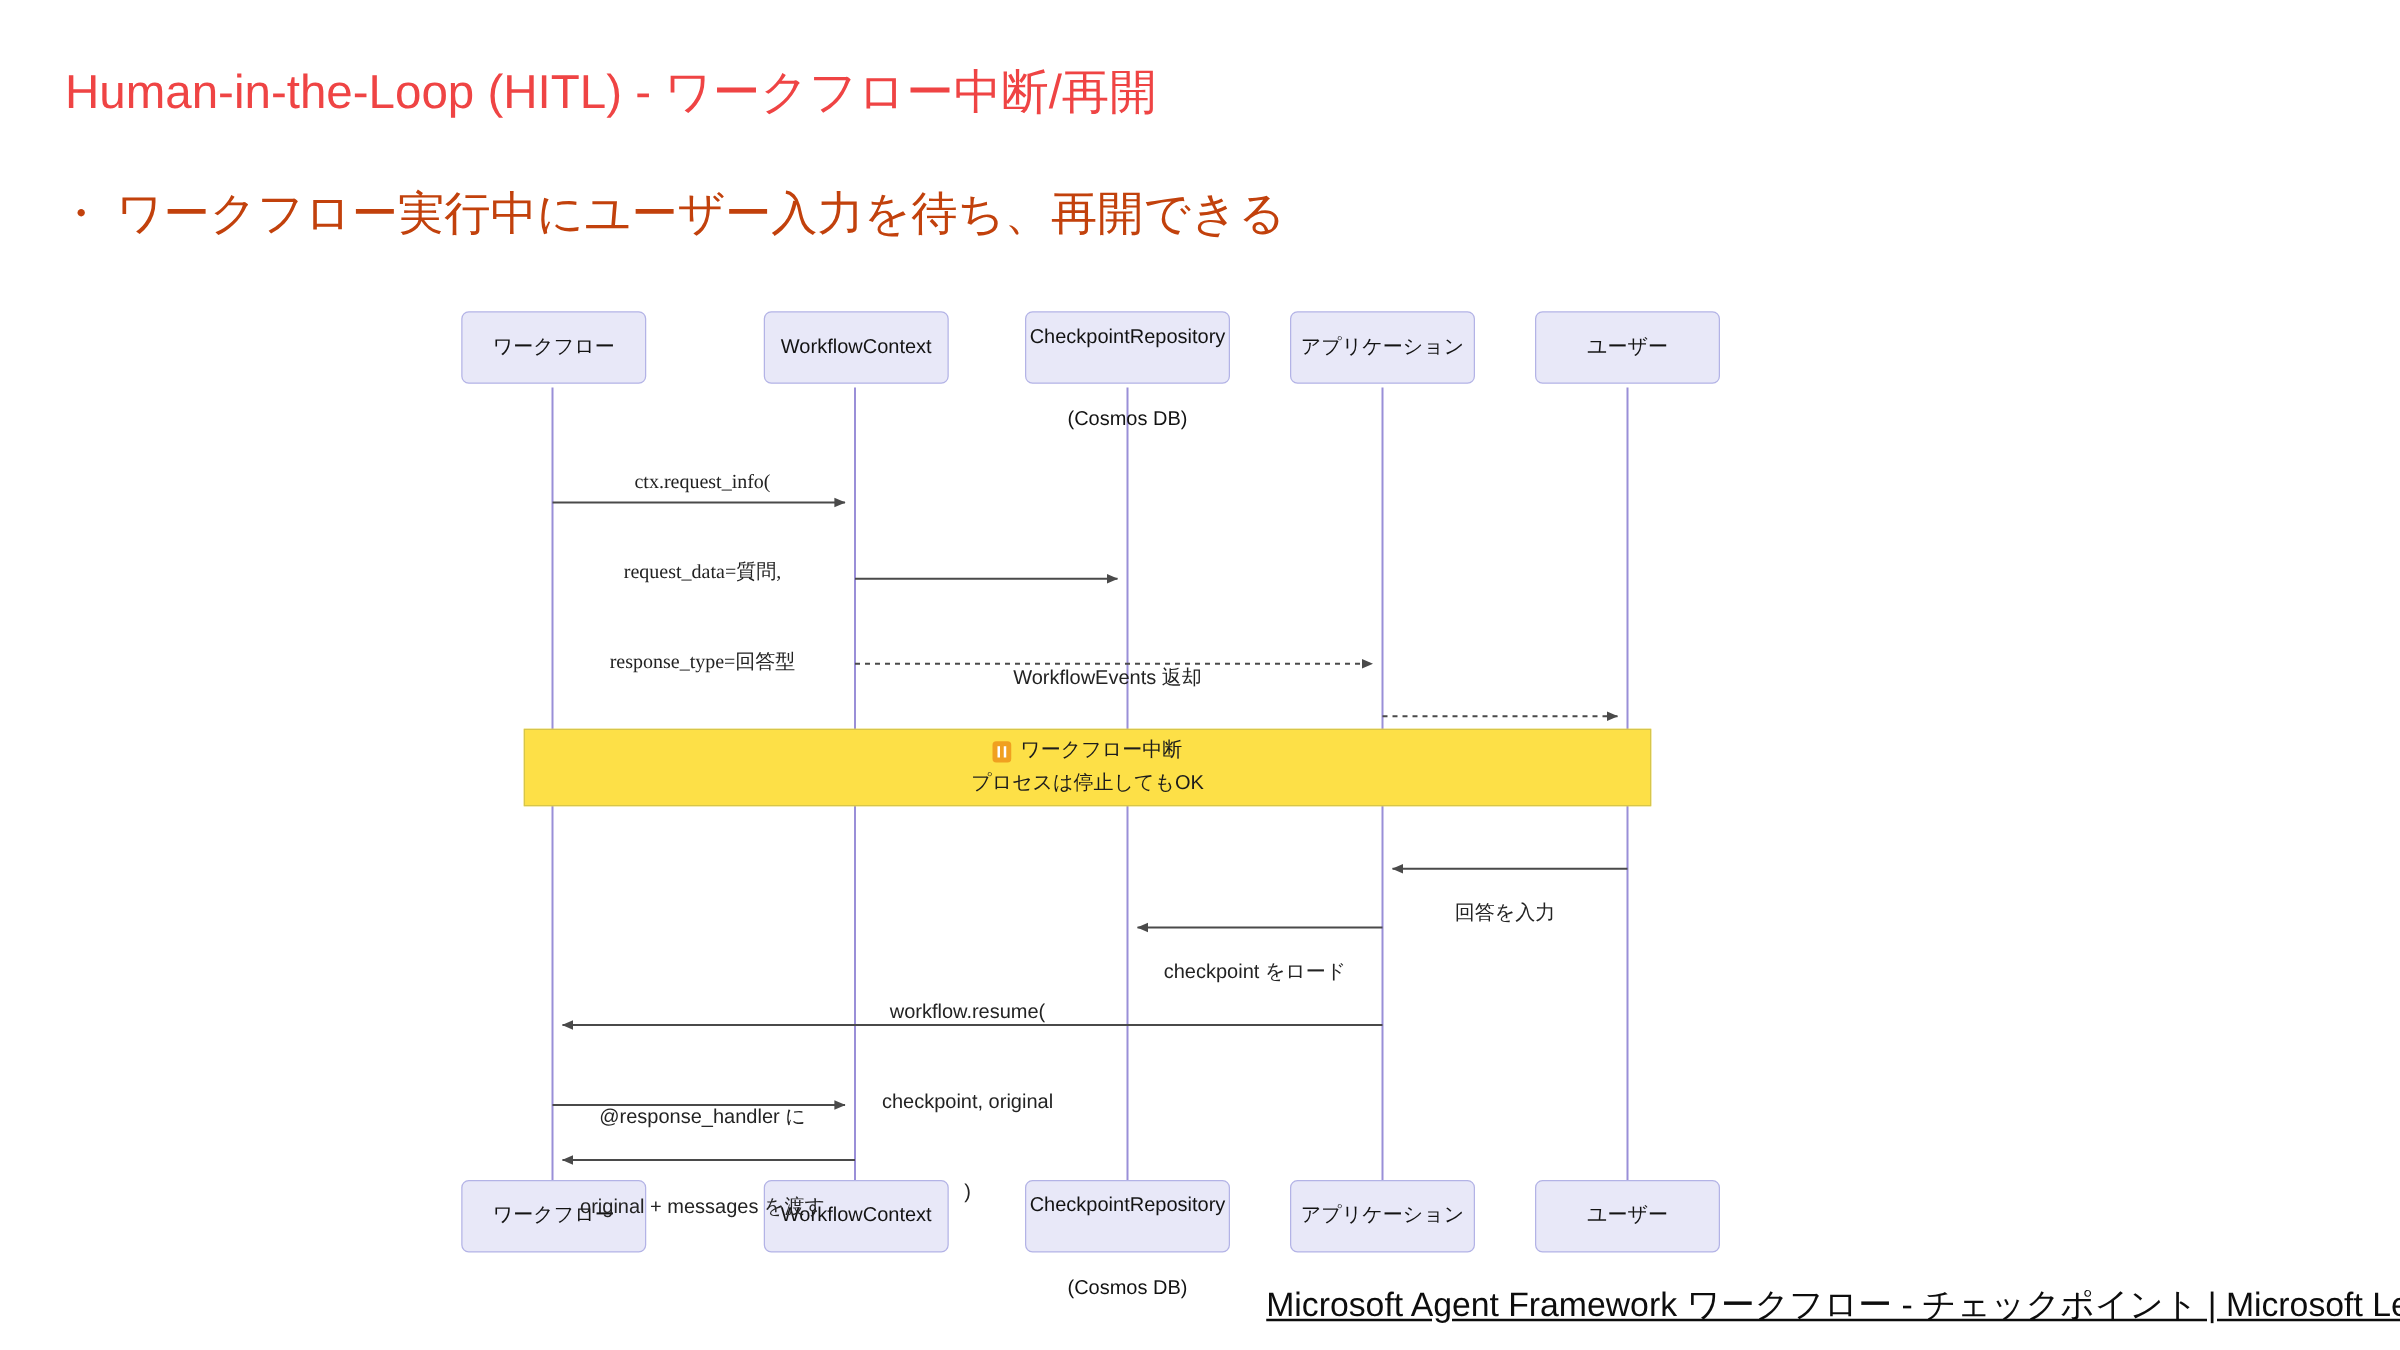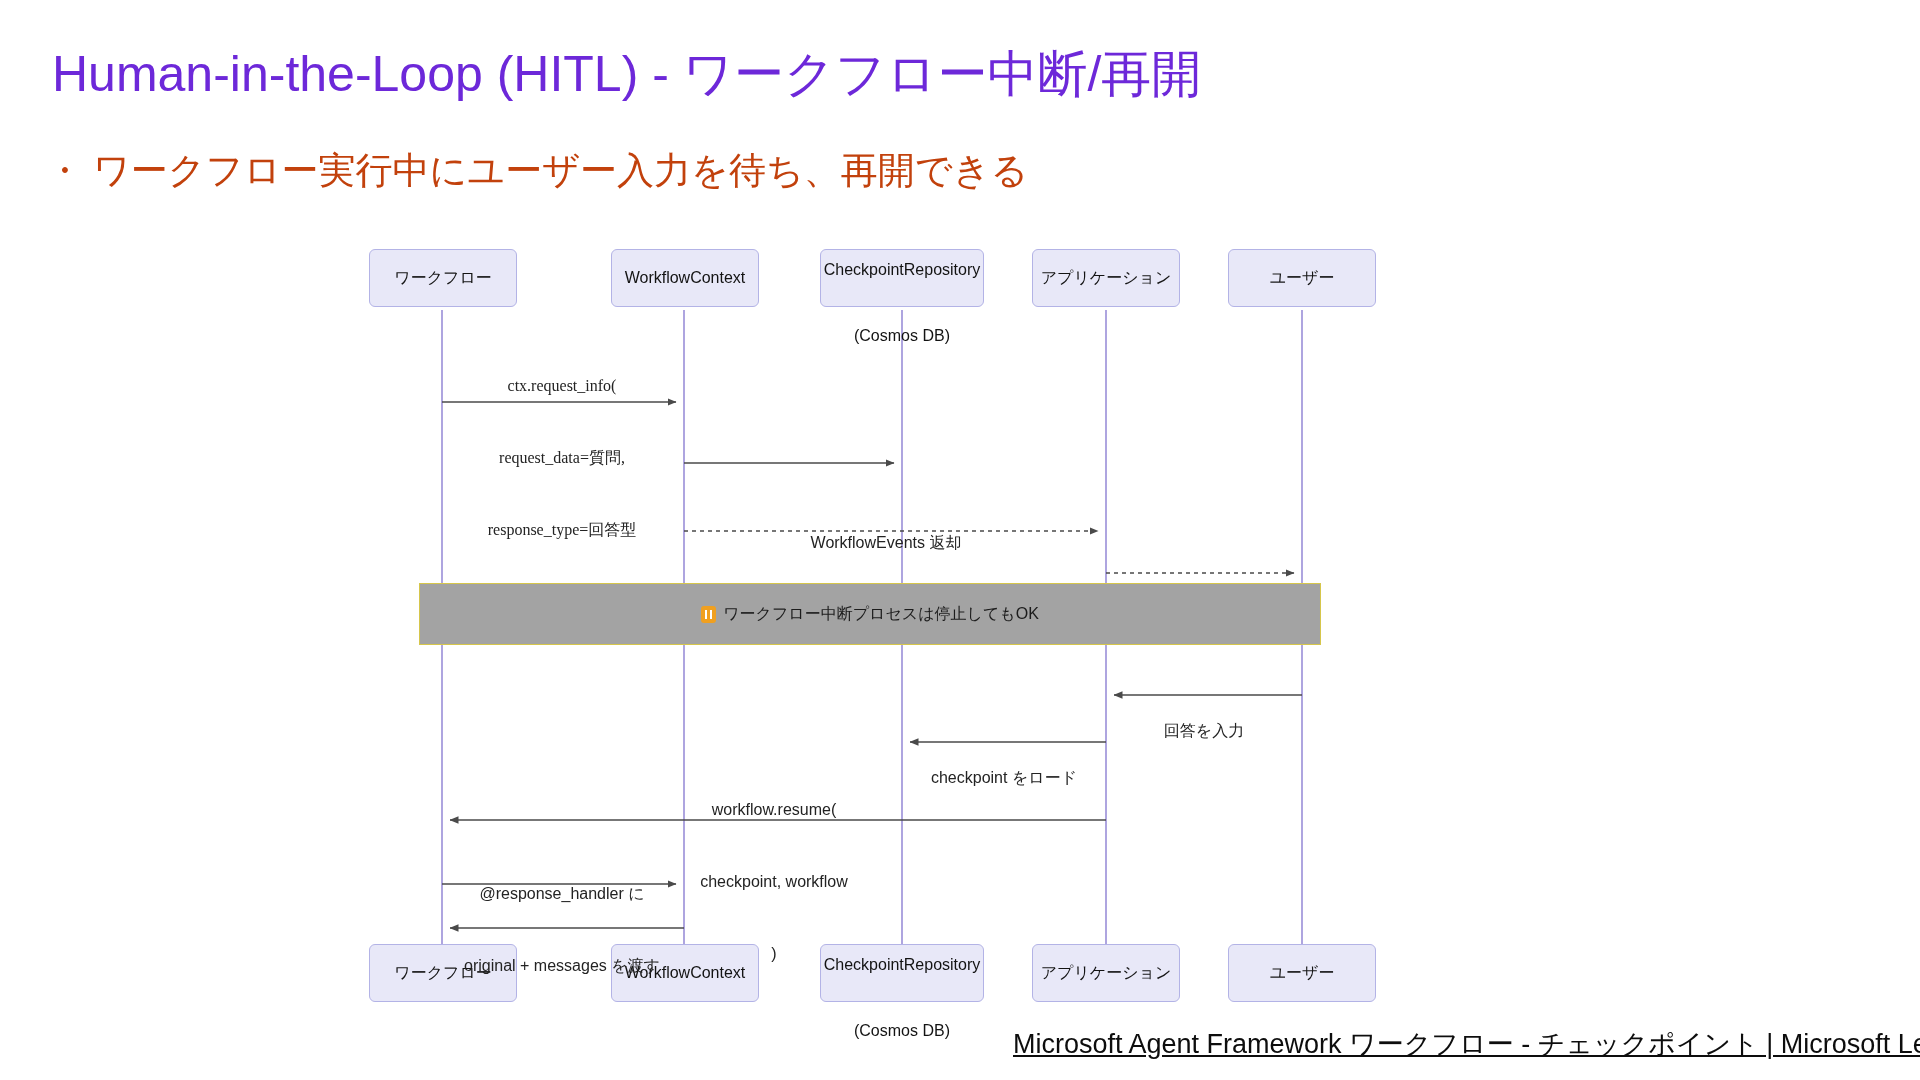--- a/index.html
+++ b/index.html
@@ -14,23 +14,23 @@
     overflow: hidden;
     font-family: "Liberation Sans", sans-serif;
     color: #000;
   }
 
   
   #slide-title {
     position: absolute;
     left: 52px;
     top: 44px;
-    font-size: 50px;
+    font-size: 38px;
     line-height: 60px;
-    color: #6d28d9;
+    color: #ef4444;
     font-weight: 400;
     white-space: nowrap;
     letter-spacing: 0px;
   }
 
   
   #bullet-row {
     position: absolute;
     left: 46px;
     top: 148px;
@@ -83,25 +83,25 @@
     font-size: 16px;
     line-height: 24px;
     color: #232323;
     white-space: pre;
     font-family: "Liberation Sans", sans-serif;
   }
 
   
   #note-box {
     position: absolute;
-    background: #a3a3a3;
+    background: #fde047;
     border: 1px solid #d6c64b;
     box-sizing: border-box;
     display: flex;
-    flex-direction: row;
+    flex-direction: column;
     align-items: center;
     justify-content: center;
     font-size: 16px;
     line-height: 26px;
     color: #1c1c1c;
   }
   #note-box .note-line1 {
     display: flex;
     align-items: center;
     gap: 7px;
@@ -245,21 +245,21 @@
   <div class="msg-label" style="left:902px; top:718px; width:204px;">
     <div>checkpoint をロード</div>
   </div>
 
   <div class="msg-label" style="left:1106px; top:671px; width:196px;">
     <div>回答を入力</div>
   </div>
 
   <div class="msg-label" style="left:655px; top:750px; width:238px;">
     <div>workflow.resume(</div>
-    <div>checkpoint, workflow</div>
+    <div>checkpoint, original</div>
     <div>)</div>
   </div>
 
   <div class="msg-label" style="left:443px; top:834px; width:238px;">
     <div>@response_handler に</div>
     <div>original + messages を渡す</div>
   </div>
 
 
   <div id="note-box" style="left:419px; top:583px; width:902px; height:62px;">

